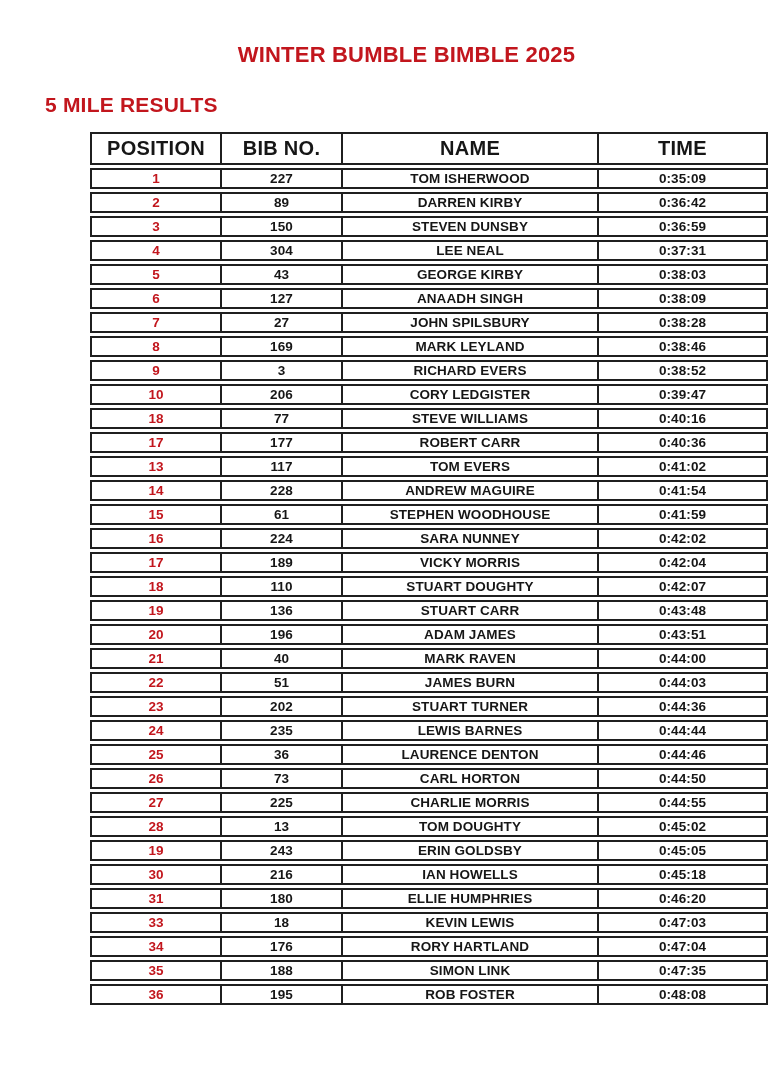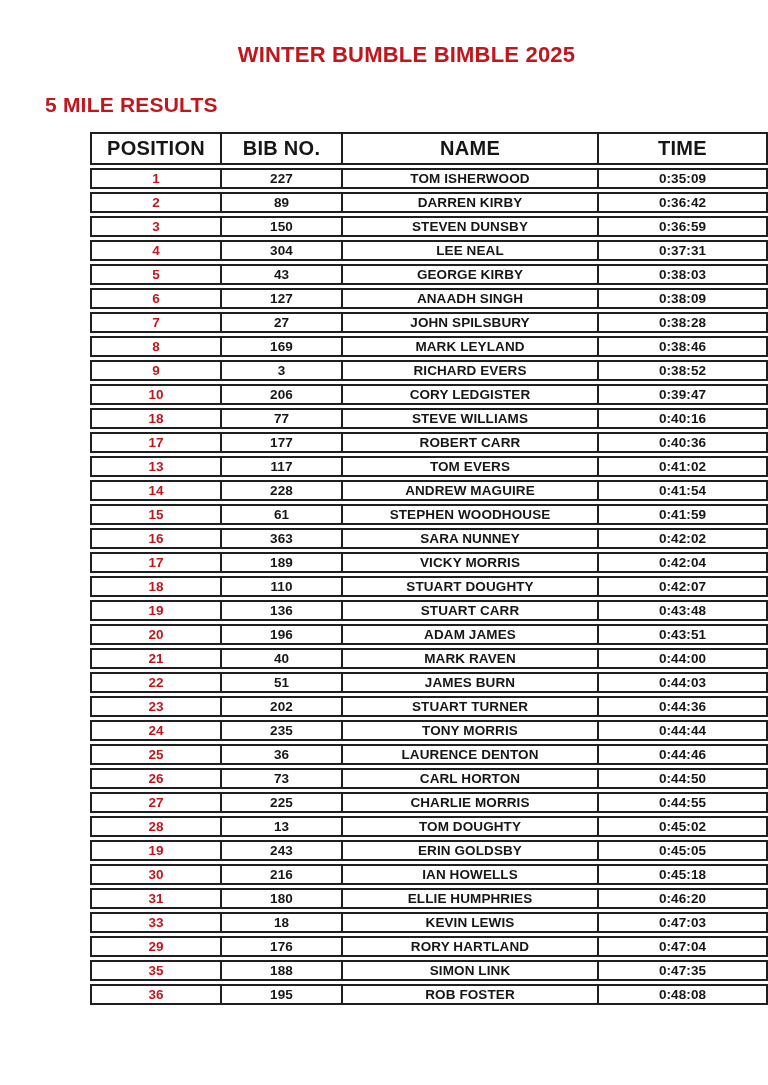--- a/index.html
+++ b/index.html
@@ -186,21 +186,21 @@
       <td>0:41:54</td>
     </tr>
         <tr>
       <td class="pos">15</td>
       <td>61</td>
       <td>STEPHEN WOODHOUSE</td>
       <td>0:41:59</td>
     </tr>
         <tr>
       <td class="pos">16</td>
-      <td>363</td>
+      <td>224</td>
       <td>SARA NUNNEY</td>
       <td>0:42:02</td>
     </tr>
         <tr>
       <td class="pos">17</td>
       <td>189</td>
       <td>VICKY MORRIS</td>
       <td>0:42:04</td>
     </tr>
         <tr>
@@ -235,21 +235,21 @@
     </tr>
         <tr>
       <td class="pos">23</td>
       <td>202</td>
       <td>STUART TURNER</td>
       <td>0:44:36</td>
     </tr>
         <tr>
       <td class="pos">24</td>
       <td>235</td>
-      <td>TONY MORRIS</td>
+      <td>LEWIS BARNES</td>
       <td>0:44:44</td>
     </tr>
         <tr>
       <td class="pos">25</td>
       <td>36</td>
       <td>LAURENCE DENTON</td>
       <td>0:44:46</td>
     </tr>
         <tr>
       <td class="pos">26</td>
@@ -287,21 +287,21 @@
       <td>ELLIE HUMPHRIES</td>
       <td>0:46:20</td>
     </tr>
         <tr>
       <td class="pos">33</td>
       <td>18</td>
       <td>KEVIN LEWIS</td>
       <td>0:47:03</td>
     </tr>
         <tr>
-      <td class="pos">29</td>
+      <td class="pos">34</td>
       <td>176</td>
       <td>RORY HARTLAND</td>
       <td>0:47:04</td>
     </tr>
         <tr>
       <td class="pos">35</td>
       <td>188</td>
       <td>SIMON LINK</td>
       <td>0:47:35</td>
     </tr>

